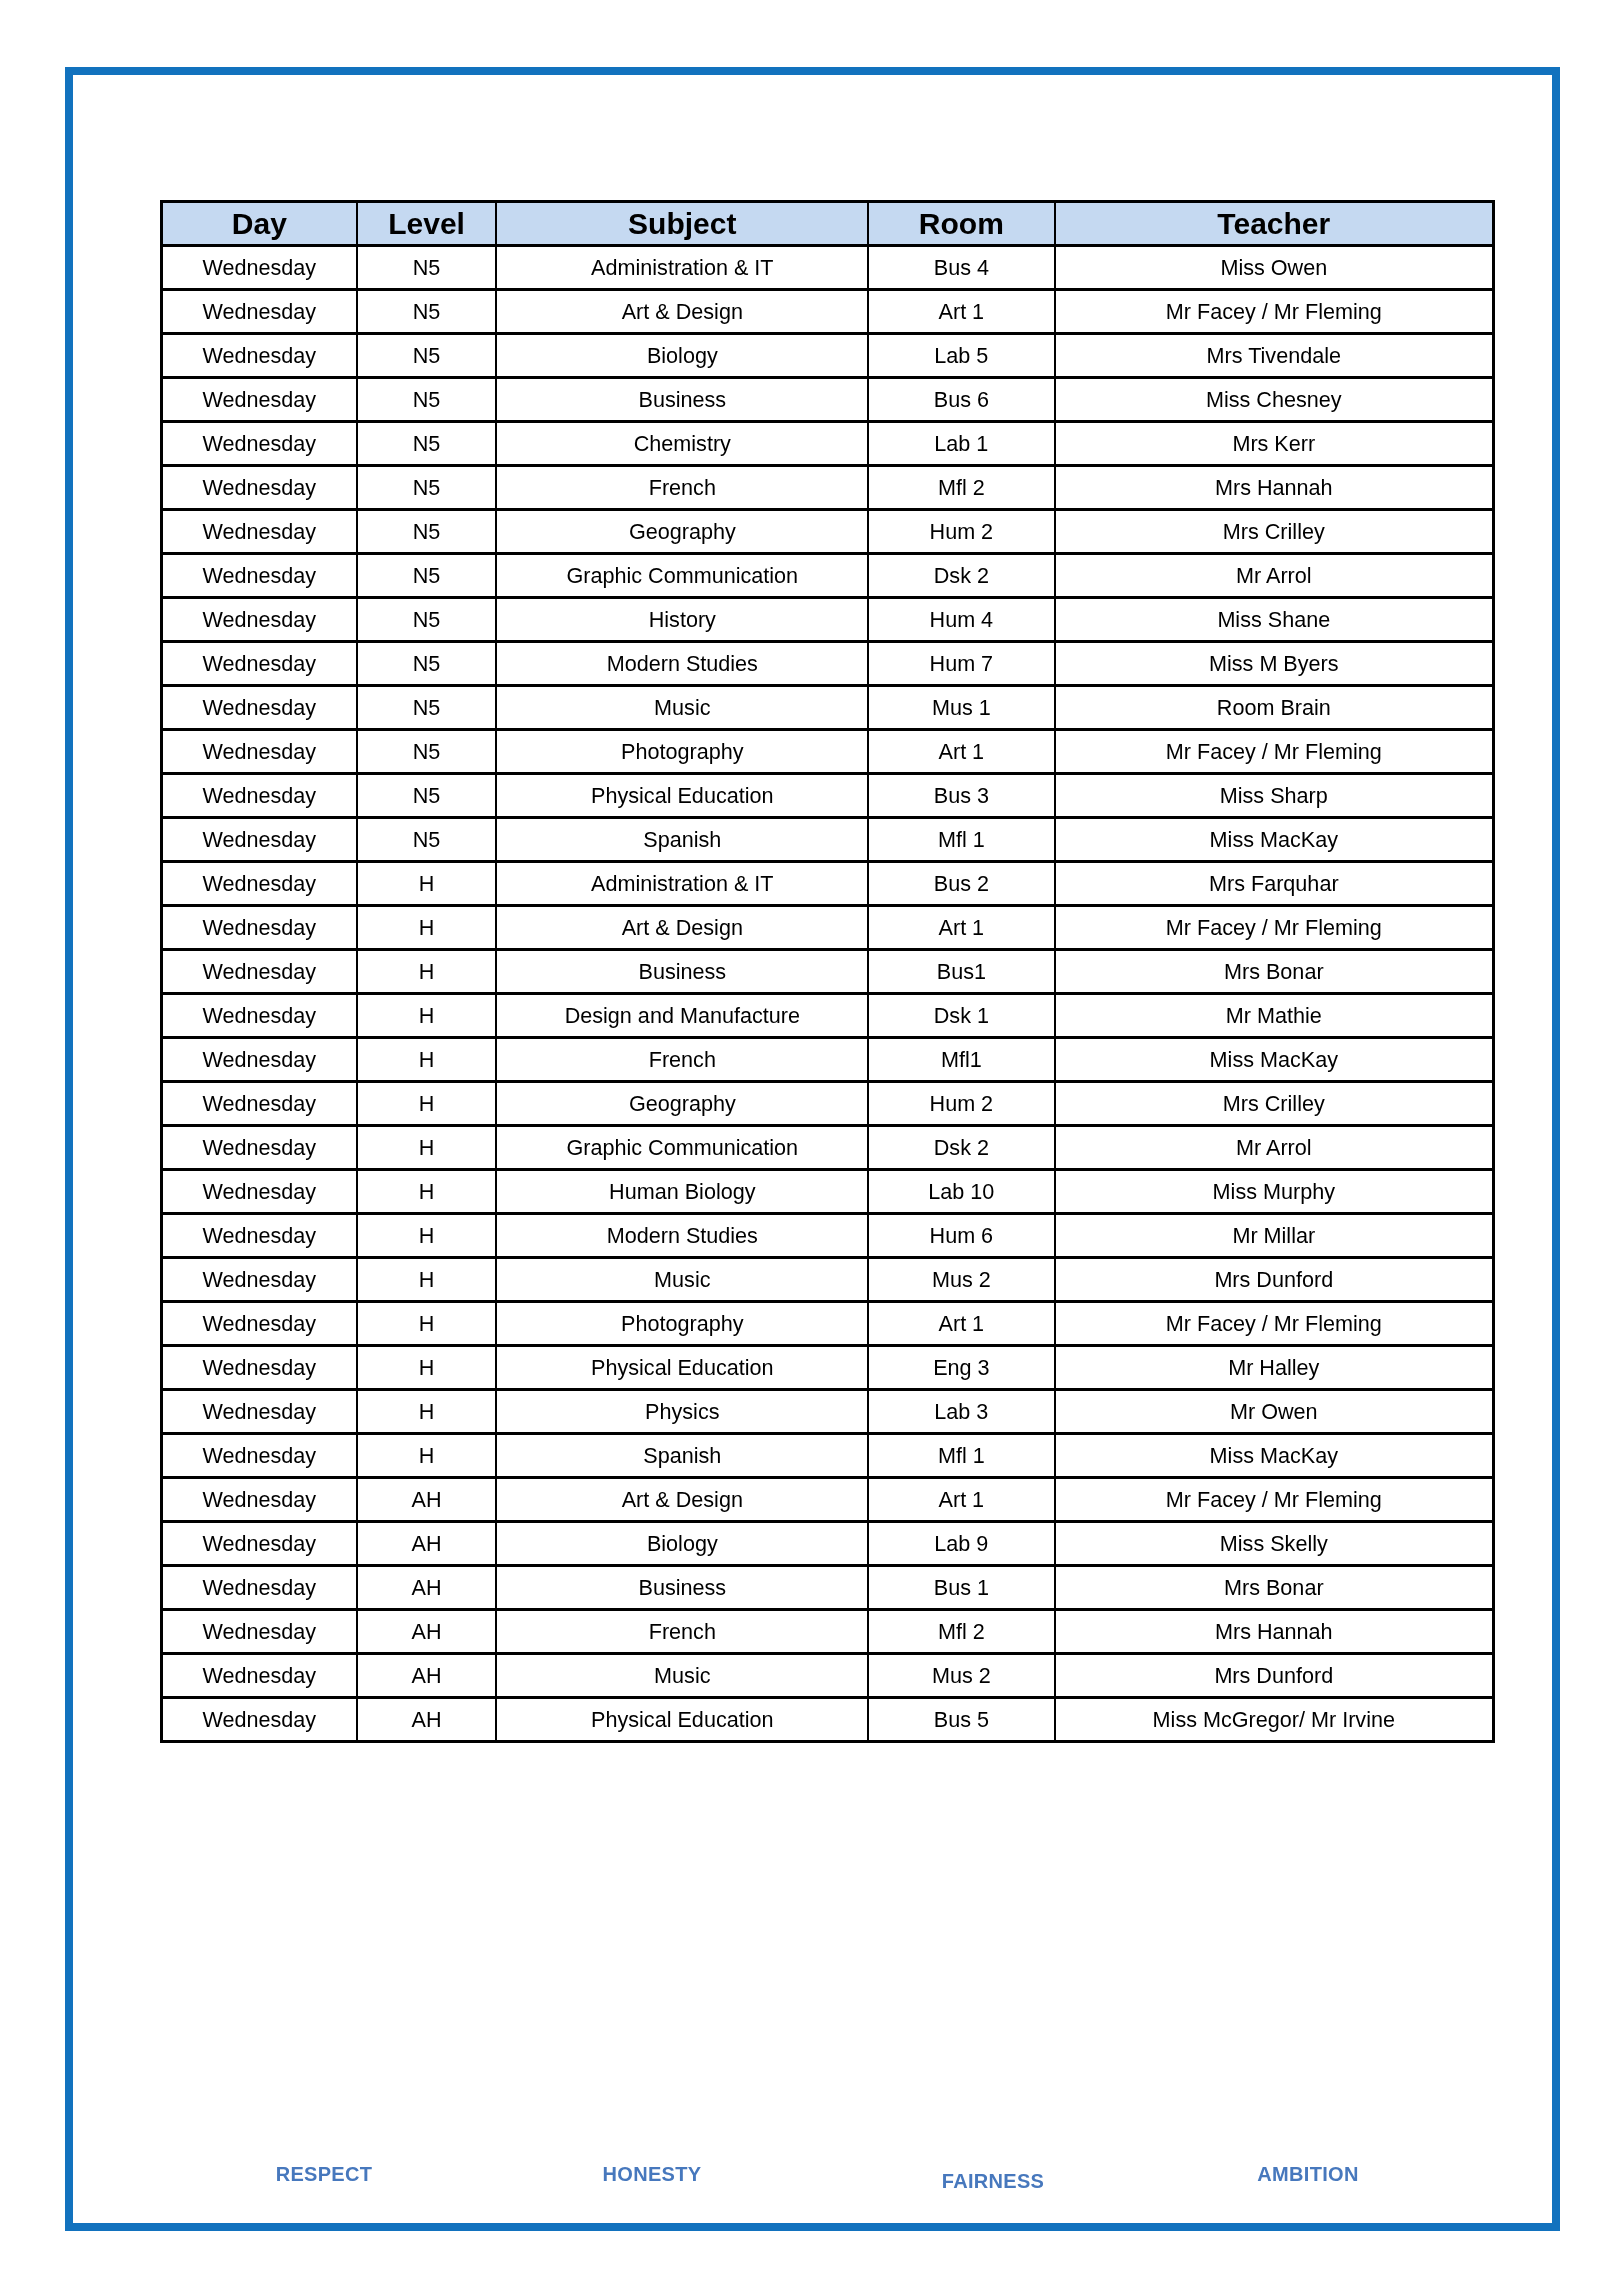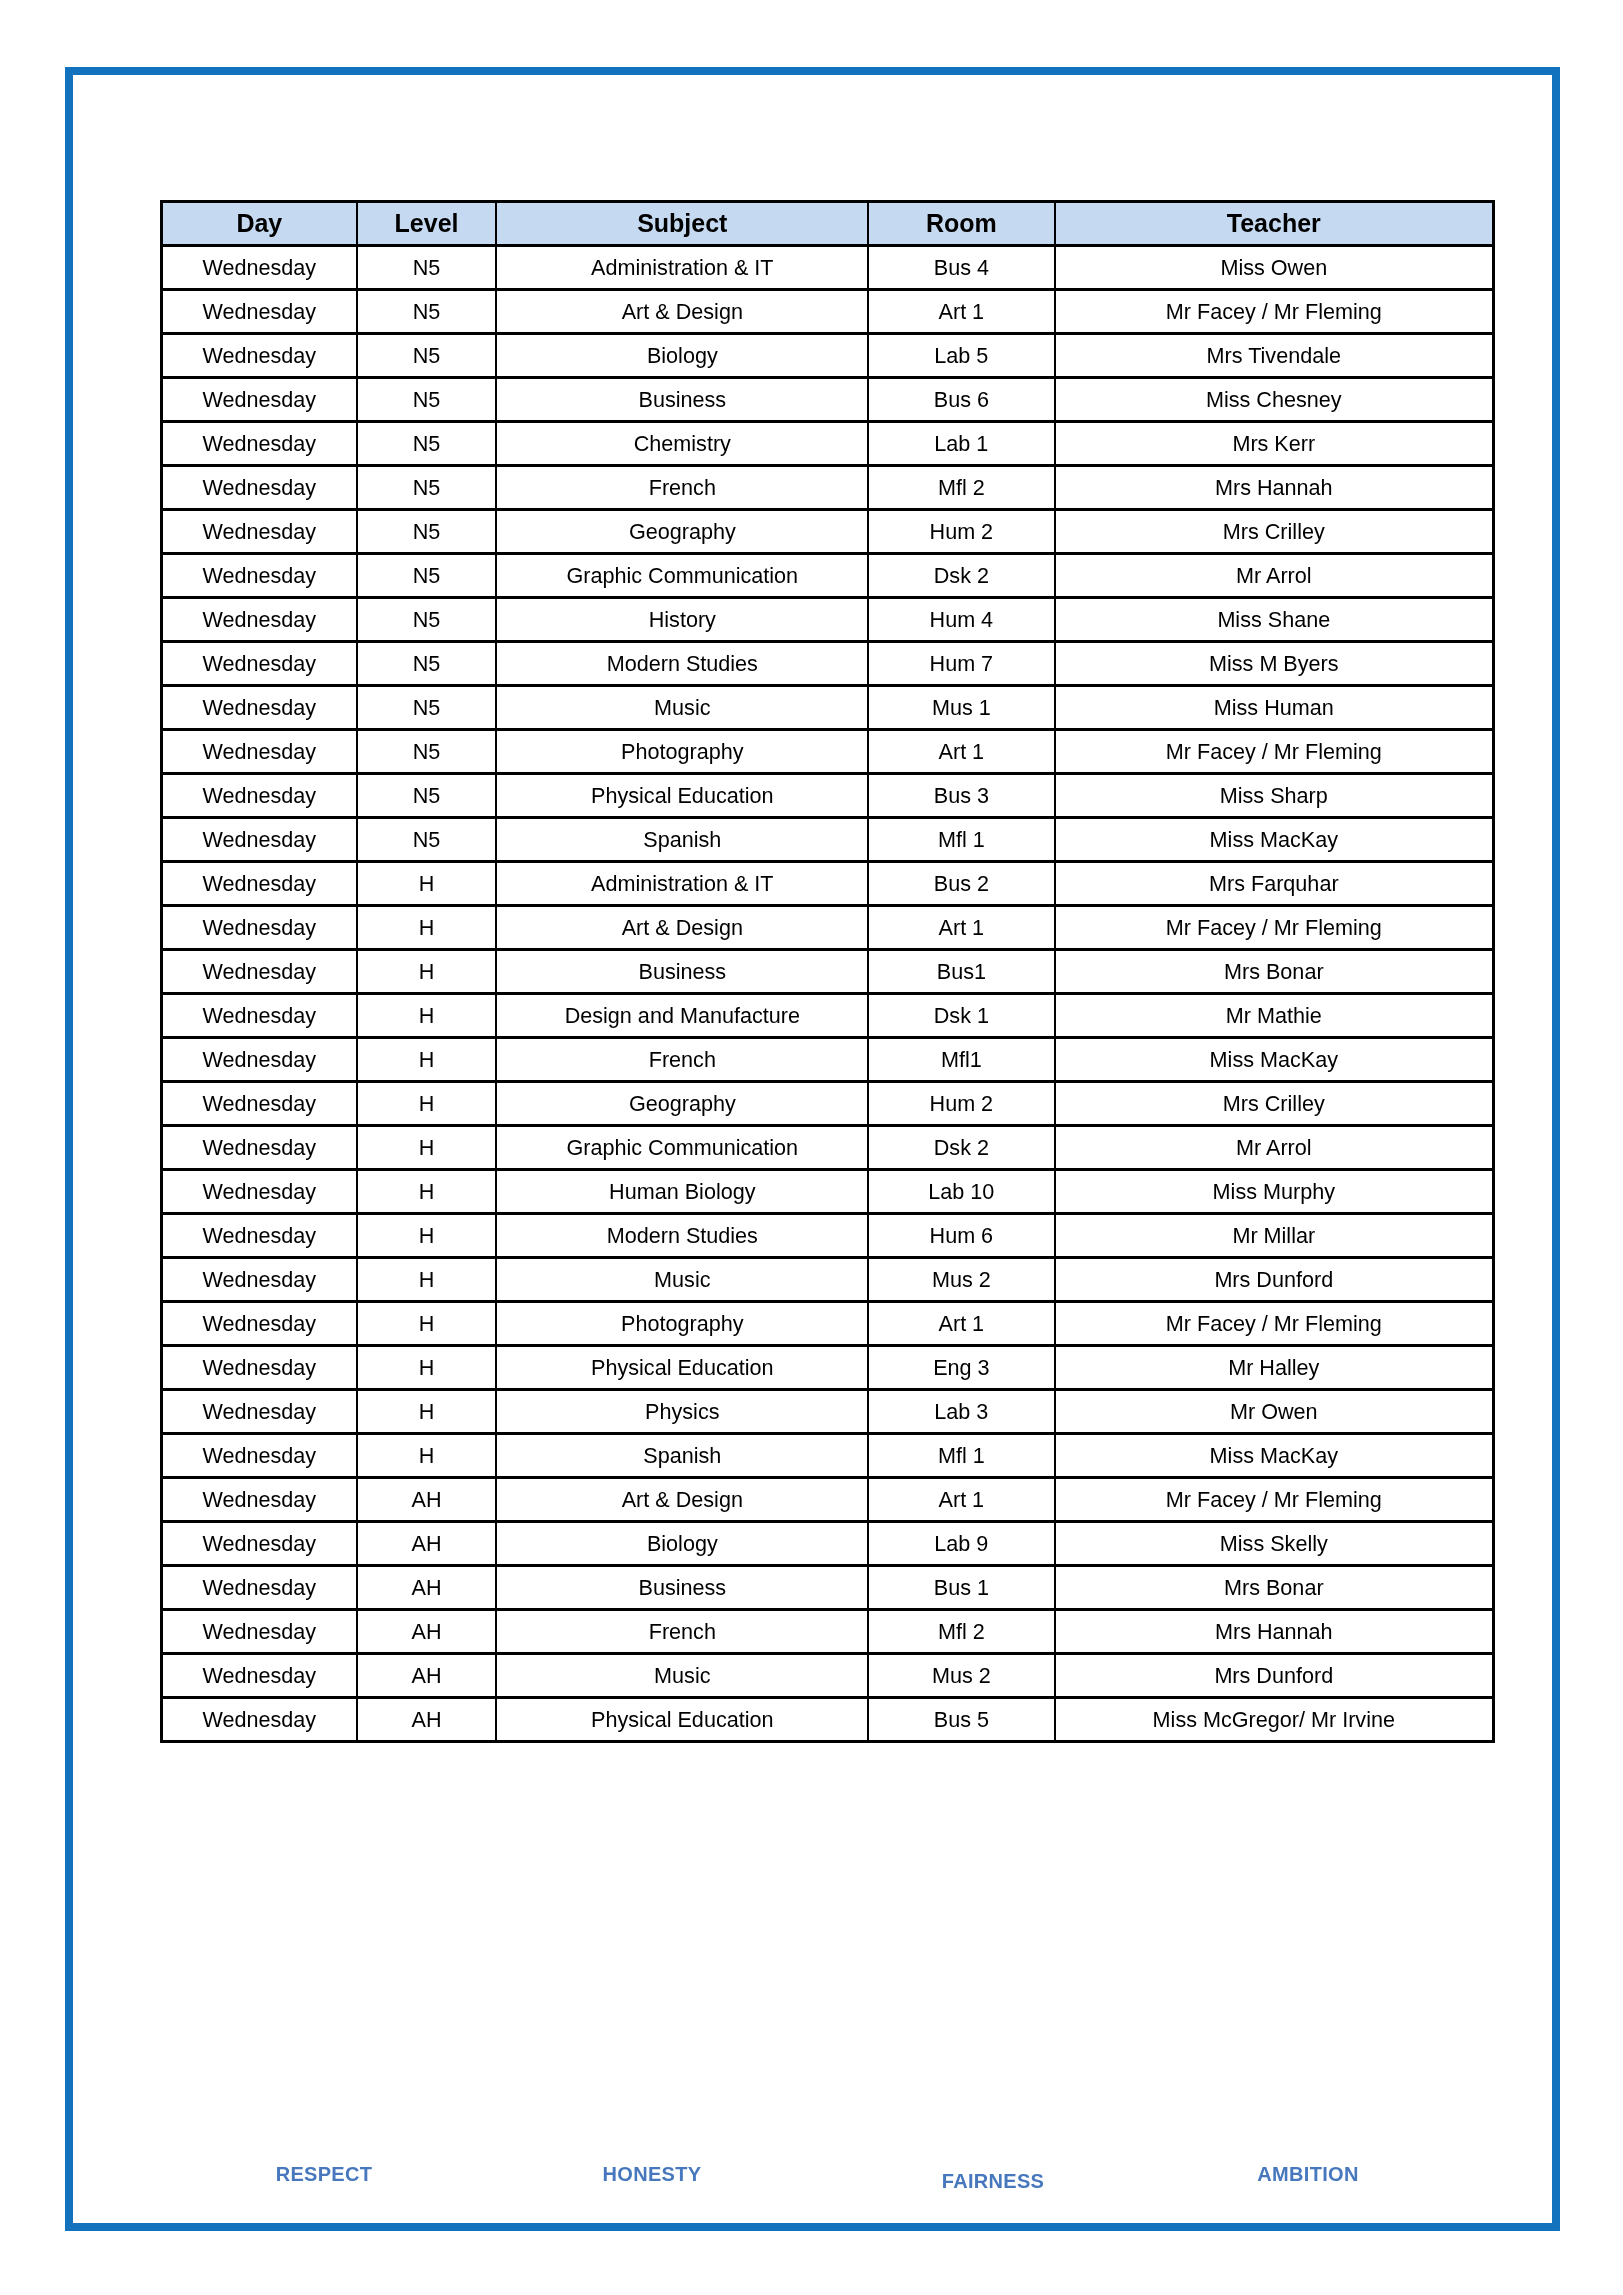--- a/index.html
+++ b/index.html
@@ -32,21 +32,21 @@
     text-align: center;
     vertical-align: middle;
     height: 41px;
     padding: 0 3.9px;
     overflow: hidden;
     white-space: nowrap;
   }
   table.timetable { border-width: 3.9px; }
   table.timetable th {
     background: #C5D9F1;
-    font-size: 25px;
+    font-size: 30px;
     font-weight: bold;
   }
   table.timetable td {
     font-size: 21.6px;
     font-weight: normal;
   }
   .col-day     { width: 14.65%; }
   .col-level   { width: 10.5%; }
   .col-subject { width: 27.9%; }
   .col-room    { width: 14.0%; }
@@ -162,21 +162,21 @@
         <td>N5</td>
         <td>Modern Studies</td>
         <td>Hum 7</td>
         <td>Miss M Byers</td>
       </tr>
       <tr>
         <td>Wednesday</td>
         <td>N5</td>
         <td>Music</td>
         <td>Mus 1</td>
-        <td>Miss Human</td>
+        <td>Room Brain</td>
       </tr>
       <tr>
         <td>Wednesday</td>
         <td>N5</td>
         <td>Photography</td>
         <td>Art 1</td>
         <td>Mr Facey / Mr Fleming</td>
       </tr>
       <tr>
         <td>Wednesday</td>

